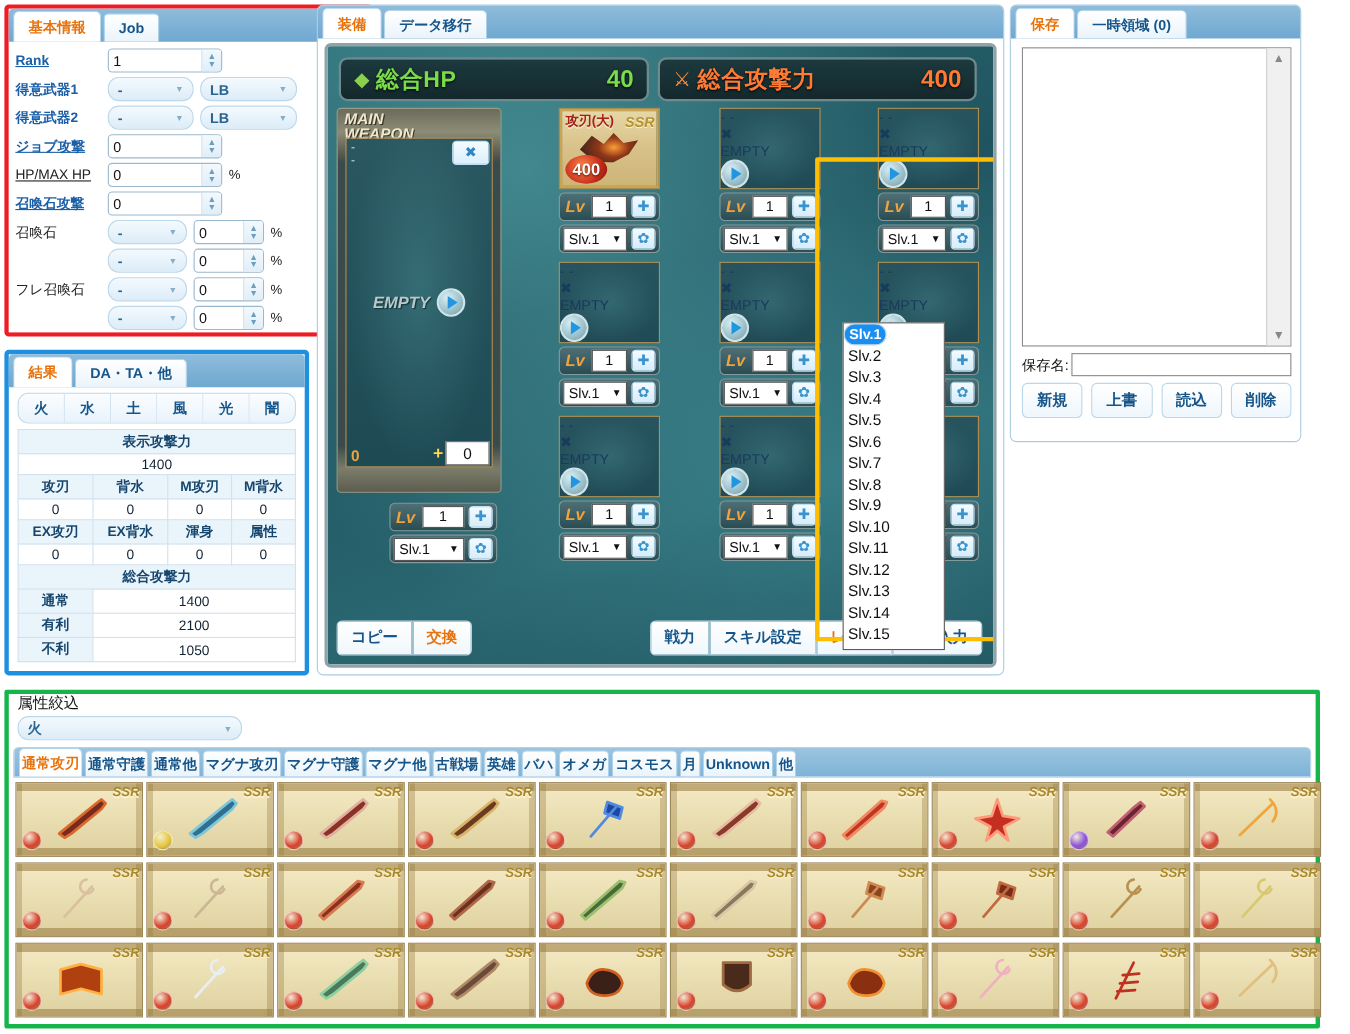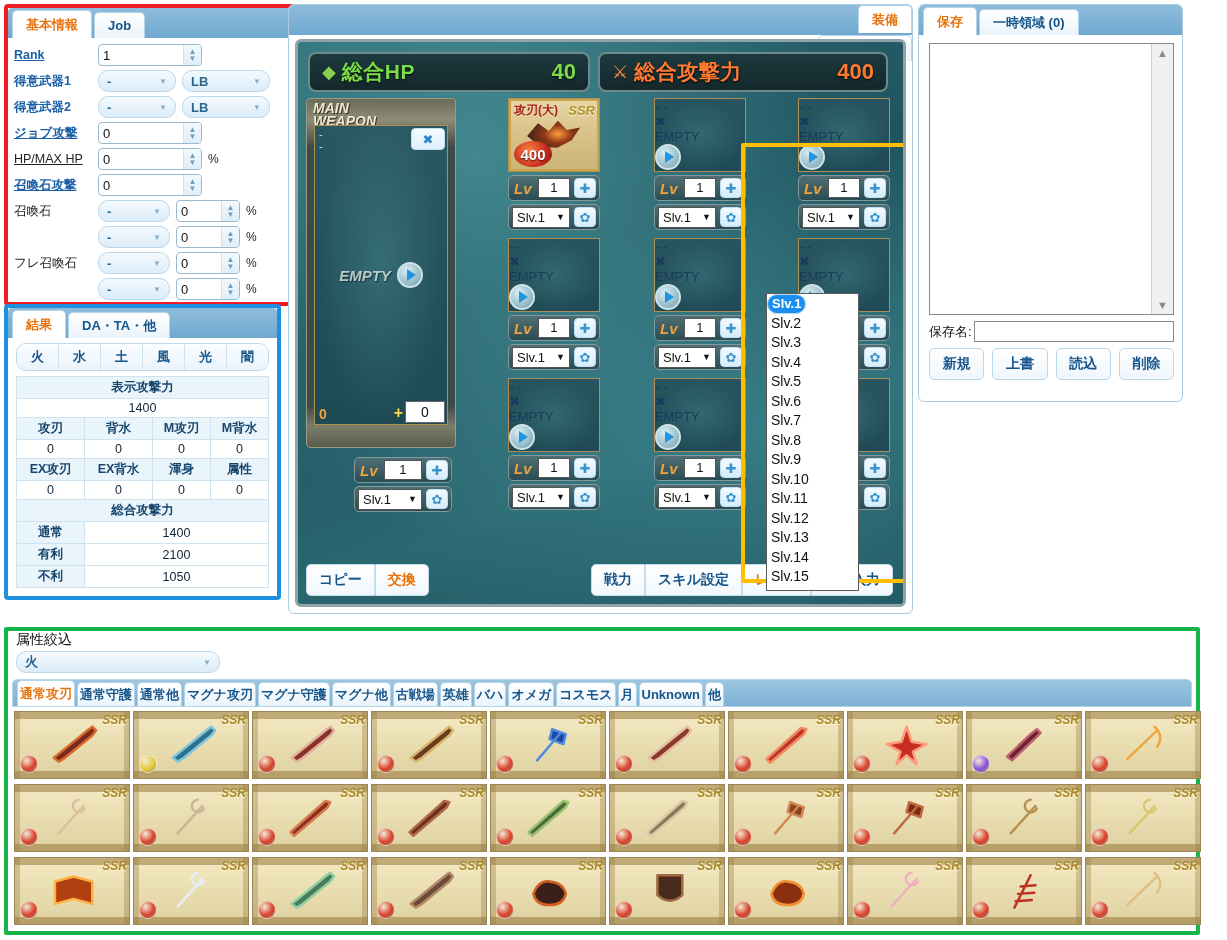--- a/index.html
+++ b/index.html
@@ -116,21 +116,21 @@
   .llabel {
     width: 78px; text-align: left;
     font-weight: bold; font-size: 12.5px; color: #1a5fa8;
   }
   .llabel.link { text-decoration: underline; cursor: pointer; }
   .llabel.plain { color: #222; font-weight: normal; }
   .llabel.ul-dark { color:#222; font-weight:normal; text-decoration: underline;}
   .pct { font-size: 12px; color: #222; }
 
   
-  #leftBot { left: 4px; top: 304px; width: 277px; height: 296px;
+  #leftBot { left: 4px; top: 318px; width: 277px; height: 296px;
              border: 4px solid #1e90e0; border-radius: 4px; background:#fff; }
   .elemrow { display: flex; margin: 5px 8px 0 8px;
              border: 1px solid #bcd8ea; border-radius: 10px; overflow: hidden; }
   .elem { flex: 1; text-align: center; font-weight: bold; font-size: 13px;
           color: #15558a; padding: 4px 0;
           background: linear-gradient(180deg,#fbfdff 0%,#e9f3fb 100%);
           border-right: 1px solid #cfe2f0; cursor: pointer; }
   .elem:last-child { border-right: none; }
 
   table.res { width: calc(100% - 16px); margin: 5px 8px 0 8px;
@@ -644,21 +644,21 @@
       </tr>
       <tr>
         <td class="hdr">不利</td>
         <td colspan="3">1050</td>
       </tr>
     </tbody>
       </table>
   </div>
 
   <div class="panel" id="center">
-    <div class="tabbar" style="border:none;border-radius:5px 5px 0 0;flex-direction:column;">
+    <div class="tabbar" style="border:none;border-radius:5px 5px 0 0;">
       <div class="tab active">装備</div>
       <div class="tab">データ移行</div>
     </div>
 
     <div id="gbf">
 
       <div class="statbar hpbar" style="left:10px; top:10px; width:282px;">
         <span class="sicon">◆</span>
         <span class="slabel">総合HP</span>
         <span class="sval">40</span>

